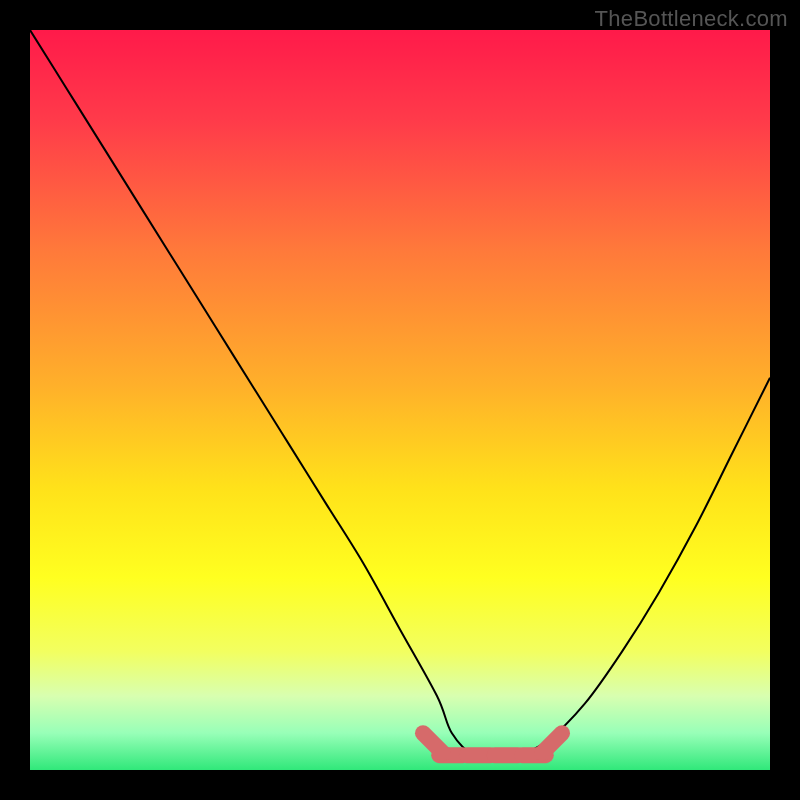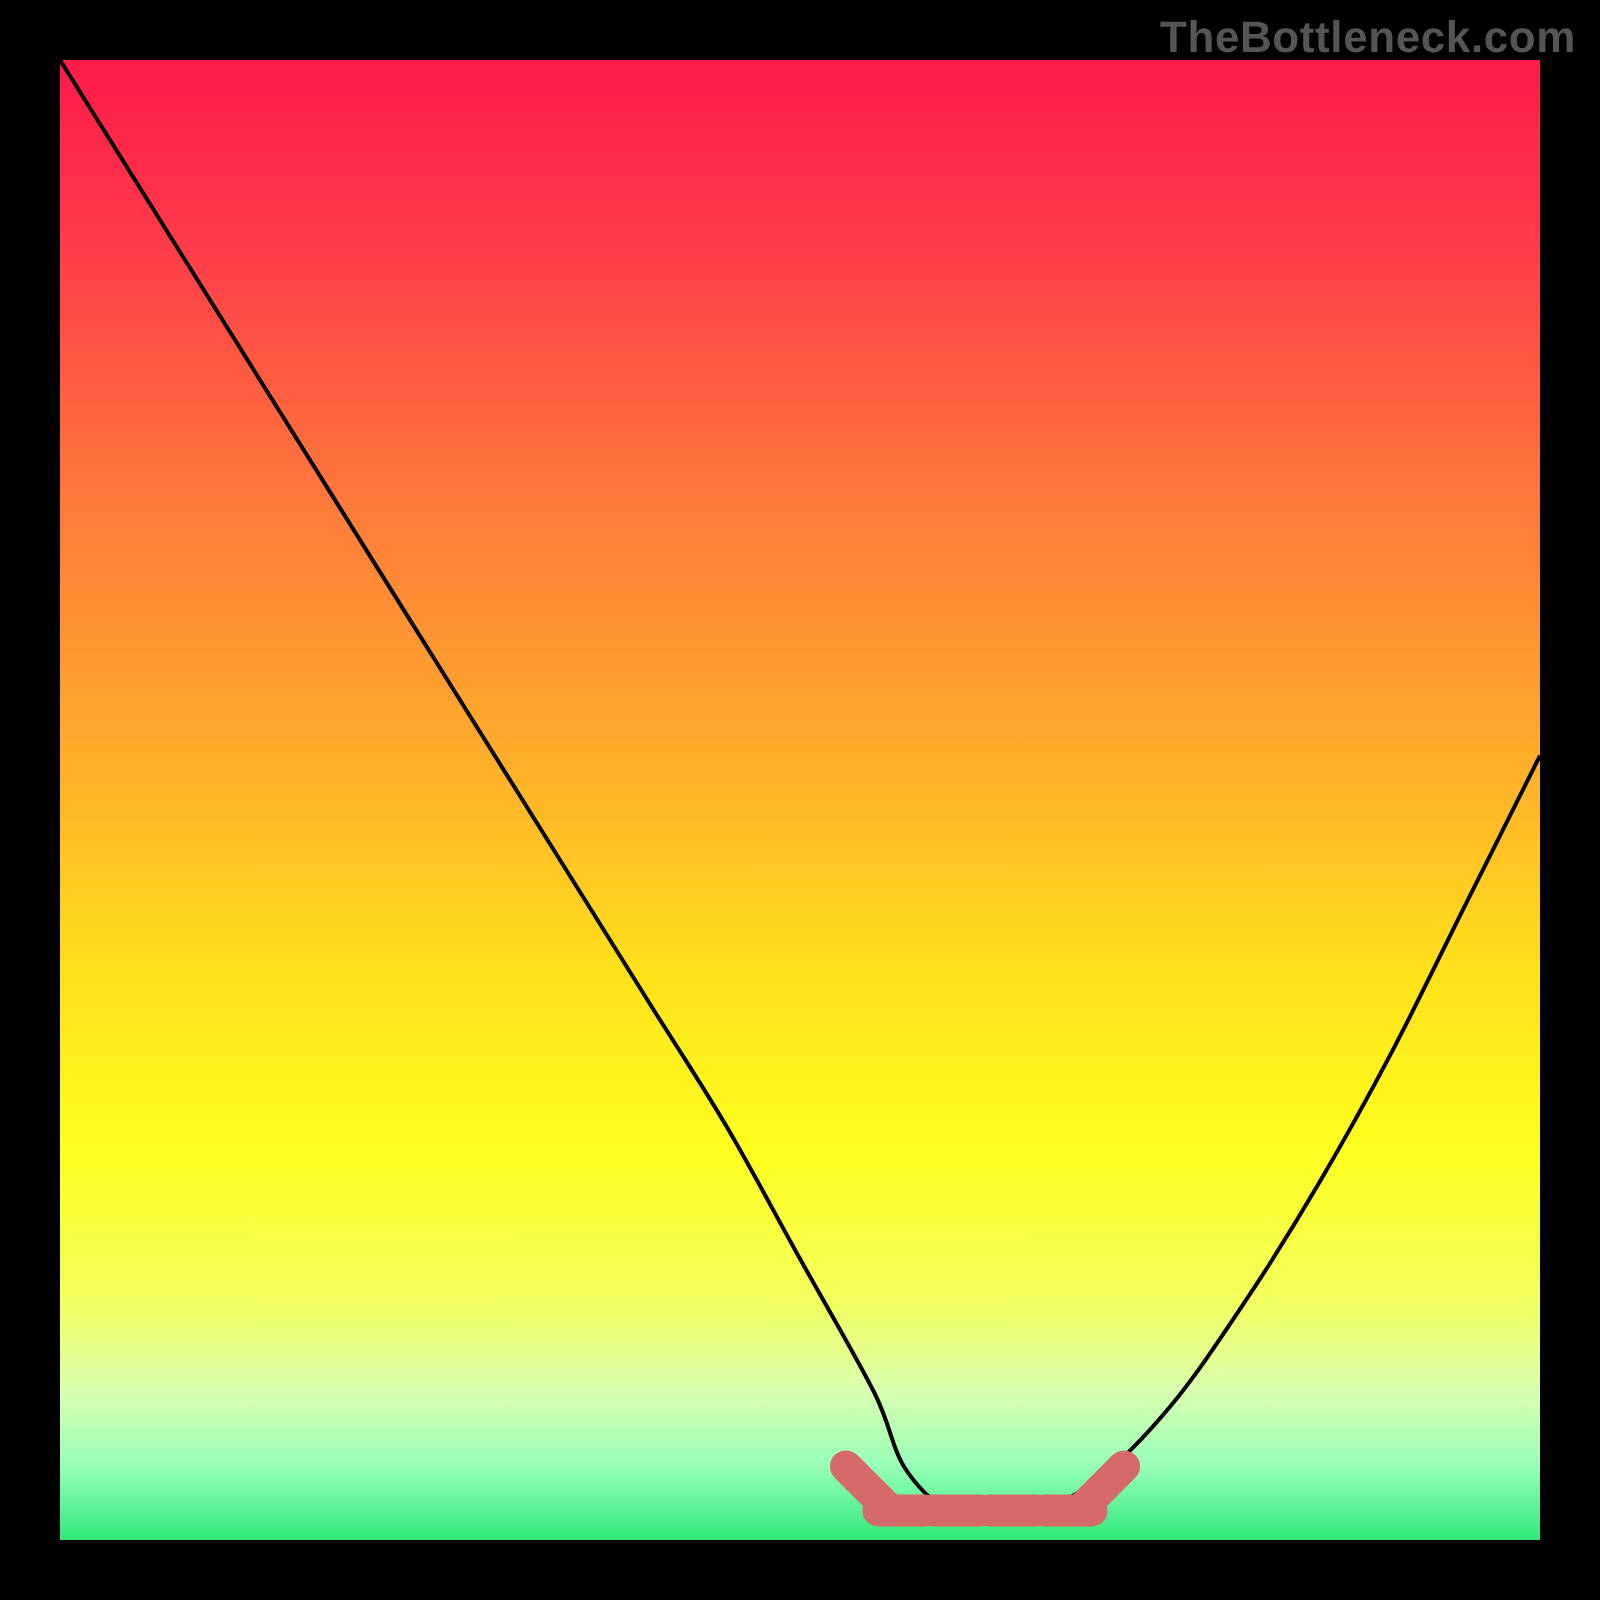--- a/index.html
+++ b/index.html
@@ -15,21 +15,21 @@
     width: 800px;
     height: 800px;
     background: #000;
   }
   .watermark {
     position: absolute;
     top: 6px;
     right: 12px;
     color: #555;
     font-size: 22px;
-    font-weight: 700;
+    font-weight: 400;
     letter-spacing: 0.3px;
     z-index: 10;
   }
   .plot-area {
     position: absolute;
     left: 30px;
     top: 30px;
     width: 740px;
     height: 740px;
     overflow: hidden;

